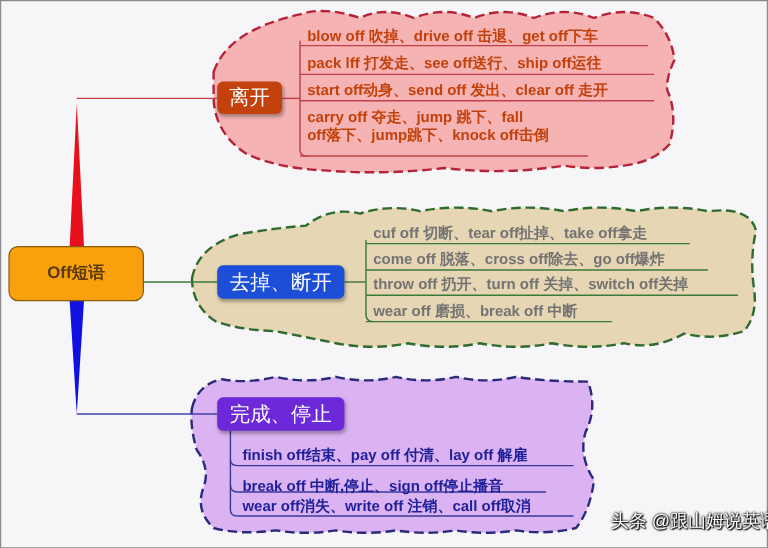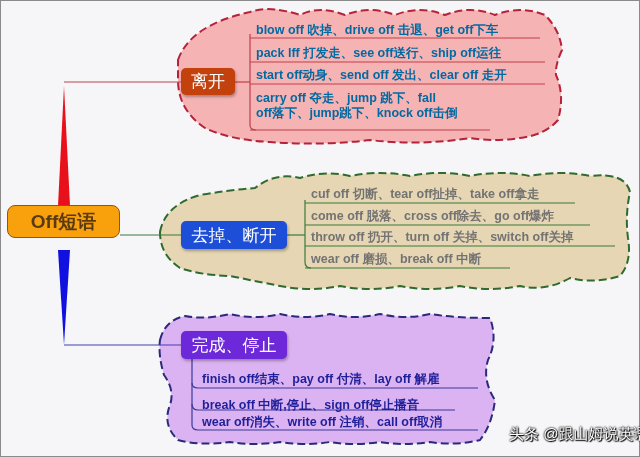--- a/index.html
+++ b/index.html
@@ -1,25 +1,25 @@
 <!DOCTYPE html>
 <html><head>
 <meta charset="utf-8">
 <style>
   html,body{margin:0;padding:0;}
   body{width:640px;height:457px;background:#f6f6f8;position:relative;overflow:hidden;font-family:"Liberation Sans","DejaVu Sans",sans-serif;}
   .frame{position:absolute;left:0;top:0;width:638px;height:455px;border:1px solid #8a8a8a;border-bottom-width:2px;}
   svg.bg{position:absolute;left:0;top:0;}
-  .root{position:absolute;left:7px;top:205px;width:113px;height:33px;background:#f9a00d;border:1.5px solid #8a5a10;border-radius:8px;box-sizing:border-box;display:flex;align-items:center;justify-content:center;font-size:19px;font-weight:bold;color:#5a3a10;}
+  .root{position:absolute;left:7px;top:205px;width:113px;height:46px;background:#f9a00d;border:1.5px solid #8a5a10;border-radius:8px;box-sizing:border-box;display:flex;align-items:center;justify-content:center;font-size:14px;font-weight:bold;color:#5a3a10;}
   .branch{position:absolute;color:#fff;font-size:17px;display:flex;align-items:center;justify-content:center;border-radius:5px;box-shadow:1px 2px 3px rgba(0,0,0,.3);}
   .b-red{left:181px;top:68px;width:54px;height:27px;background:#c2410c;}
   .b-green{left:181px;top:221px;width:106px;height:28px;background:#1d4ed8;}
   .b-blue{left:181px;top:331px;width:106px;height:28px;background:#6d28d9;}
   .line{position:absolute;font-size:12.5px;font-weight:bold;white-space:nowrap;line-height:16px;}
-  .red .line{color:#0369a1;}
+  .red .line{color:#c2410c;}
   .green .line{color:#737373;}
   .blue .line{color:#1f1f9a;text-align:right;}
   .watermark{position:absolute;left:478px;top:425px;font-size:15px;color:#fff;text-shadow:0 0 2px #000,0 0 2px #000,1px 1px 1px #000;white-space:nowrap;padding-left:31px;}
 </style>
 </head>
 <body>
 
 <div class="frame"></div>
 
 <svg class="bg" width="640" height="457">

